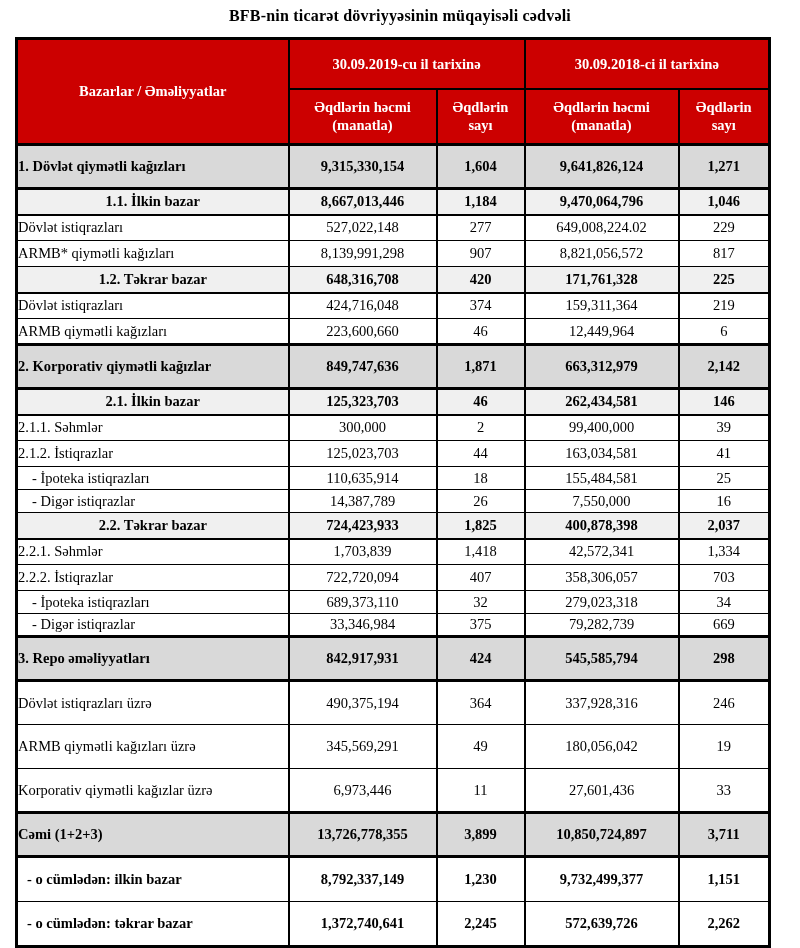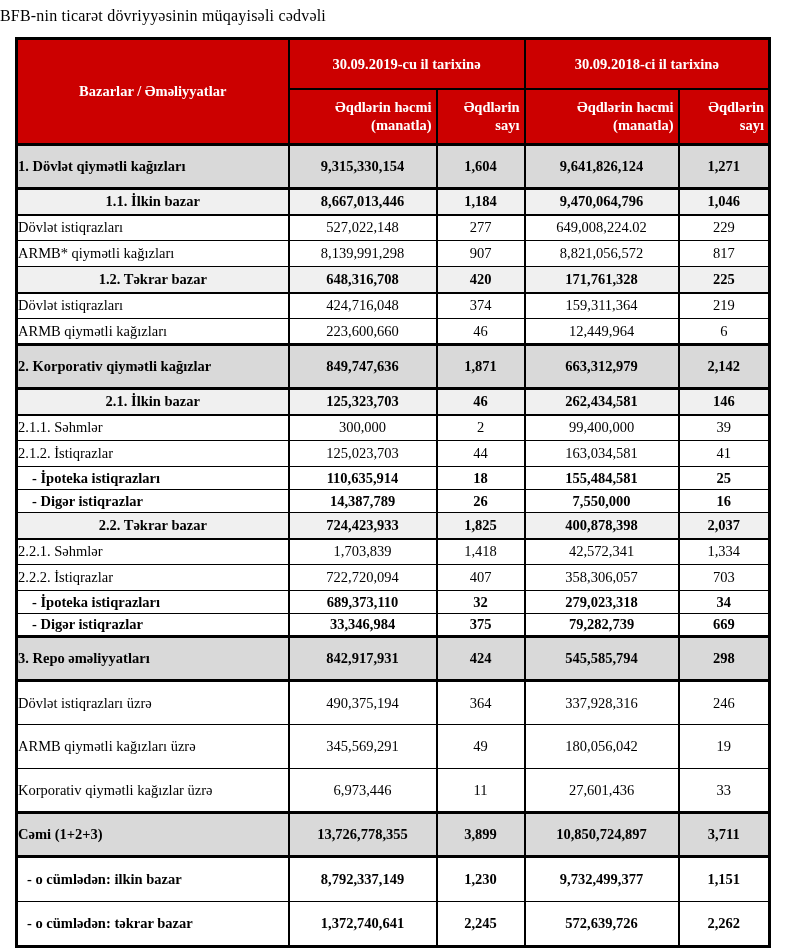--- a/index.html
+++ b/index.html
@@ -9,21 +9,21 @@
     --border:#000000;
   }
   *{box-sizing:border-box;}
   html,body{margin:0;padding:0;}
   body{
     width:800px;height:948px;background:#ffffff;
     font-family:"Liberation Serif","DejaVu Serif",serif;
     color:#000;
   }
   .page-title{
-    font-weight:normal;font-size:16px;
+    text-align:center;font-weight:bold;font-size:16px;
     padding-top:7px;margin:0 0 12px 0;letter-spacing:.2px;
   }
   table.main{
     border-collapse:collapse;
     margin-left:15px;
     width:753px;
     table-layout:fixed;
     border:3px solid var(--border);
   }
   th,td{
@@ -36,37 +36,37 @@
     overflow:hidden;
   }
   thead th{
     background:var(--red);
     color:#fff;
     font-weight:bold;
     border-bottom-width:2px;
     line-height:1.25;
   }
   thead tr.period-row th{height:50px;}
-  thead tr.sub-row th{height:56px;text-align:right;}
+  thead tr.sub-row th{height:56px;}
   
   tr.section td{
     background:var(--section-gray);
     font-weight:bold;
     height:44px;
     border-top-width:3px;border-bottom-width:3px;
   }
   tr.subsection td{
     background:var(--subsection-gray);
     font-weight:bold;
     height:26px;
     border-bottom-width:2px;
     font-family:Liberation Serif, serif;
   }
   tr.detail td{height:26px;font-weight:normal;}
-  tr.detail-indent td{height:23px;font-weight:bold;}
+  tr.detail-indent td{height:23px;font-weight:normal;}
   tr.detail-tall td{height:44px;font-weight:normal;}
   tr.total-sub td{height:45px;font-weight:bold;}
   td.label{text-align:left;padding-left:0;}
   tr.subsection td.label{text-align:center;padding-left:4px;}
   tr.detail-indent td.label{padding-left:14px;}
   tr.total-sub td.label{padding-left:9px;}
 </style>
 </head>
 <body>
 

